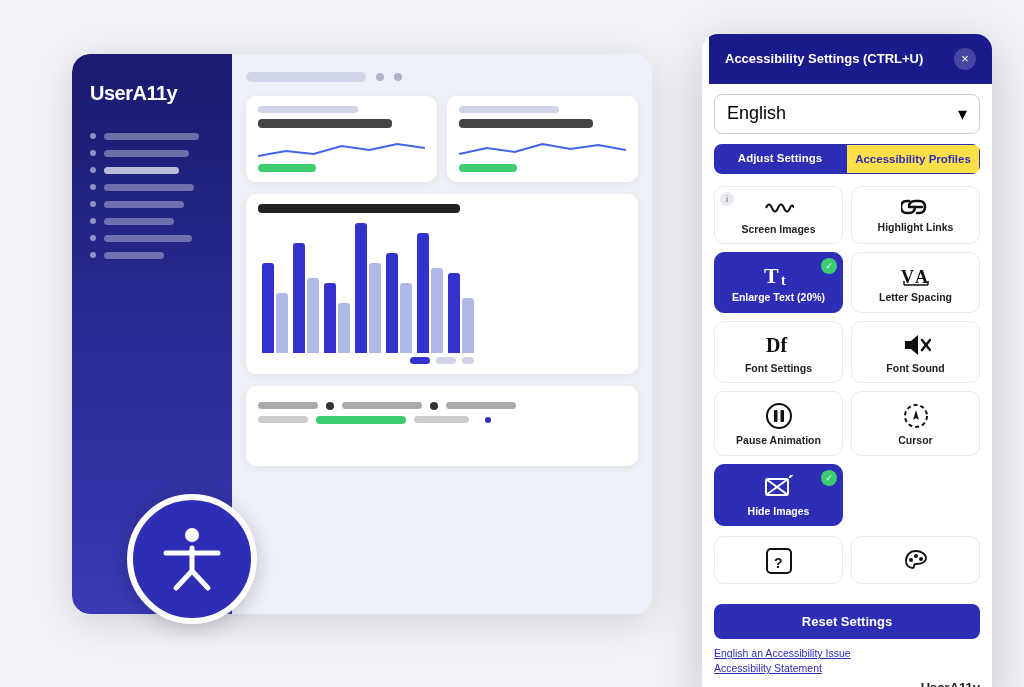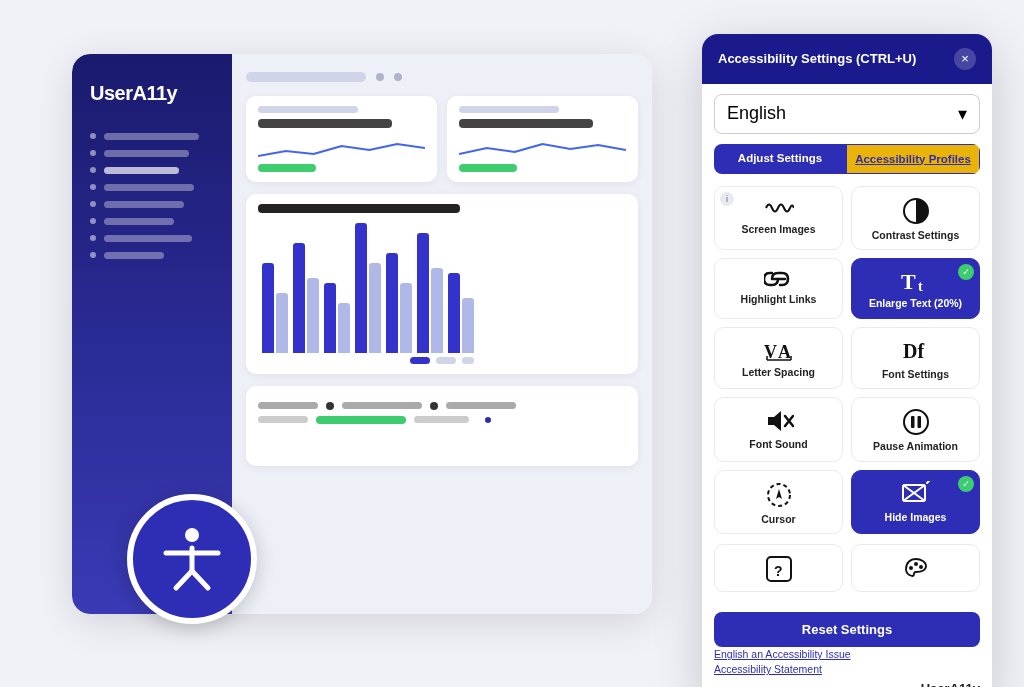--- a/index.html
+++ b/index.html
@@ -217,20 +217,21 @@
       z-index: 20;
     }
 
     .panel-header {
       background: #1a1a8c;
       color: white;
       padding: 14px 16px;
       display: flex;
       align-items: center;
       justify-content: space-between;
+      margin-left: 7px;
     }
 
     .panel-title {
       font-size: 13px;
       font-weight: 700;
     }
 
     .panel-close {
       width: 22px; height: 22px;
       background: rgba(255,255,255,0.2);
@@ -277,24 +278,23 @@
       text-align: center;
       cursor: pointer;
     }
 
     .panel-tab.active {
       background: #2d2db5;
       color: white;
     }
 
     .panel-tab.inactive {
-      background: #eab308;
+      background: #fde047;
       color: #2d2db5;
       border: 1.5px solid #2d2db5;
-      text-decoration: underline;
     }
 
     
     .settings-grid {
       display: grid;
       grid-template-columns: 1fr 1fr;
       gap: 8px;
       margin-bottom: 10px;
     }
 
@@ -370,21 +370,21 @@
     .reset-btn {
       width: 100%;
       background: #2d2db5;
       color: white;
       border: none;
       border-radius: 8px;
       padding: 10px;
       font-size: 13px;
       font-weight: 700;
       cursor: pointer;
-      margin-bottom: 1px;
+      margin-bottom: 8px;
     }
 
     
     .panel-footer {
       padding: 0 12px 10px;
     }
 
     .panel-footer-link {
       display: block;
       color: #2d2db5;
@@ -580,29 +580,20 @@
         <div class="setting-item">
           <div class="info-badge">i</div>
           <div class="setting-icon">
             <svg width="30" height="22" viewBox="0 0 30 22">
               <path d="M2,11 Q5,4 8,11 Q11,18 14,11 Q17,4 20,11 Q23,18 26,11 Q28,6 30,11" fill="none" stroke="#111" stroke-width="2"></path>
             </svg>
           </div>
           <span class="setting-label">Screen Images</span>
         </div>
 
-        <div class="setting-item">
-          <div class="setting-icon">
-            <svg width="28" height="28" viewBox="0 0 28 28">
-              <circle cx="14" cy="14" r="12" fill="none" stroke="#111" stroke-width="2"></circle>
-              <path d="M14,2 A12,12 0 0,1 14,26 Z" fill="#111"></path>
-            </svg>
-          </div>
-          <span class="setting-label">Contrast Settings</span>
-        </div>
 
         <div class="setting-item">
           <div class="setting-icon">
             <svg width="30" height="20" viewBox="0 0 30 20">
               <path d="M8,10 Q8,4 14,4 L18,4 Q24,4 24,10 Q24,16 18,16 L16,16" fill="none" stroke="#111" stroke-width="2.5" stroke-linecap="round"></path>
               <path d="M14,10 Q14,16 8,16 L6,16 Q0,16 0,10 Q0,4 6,4 L8,4" fill="none" stroke="#111" stroke-width="2.5" stroke-linecap="round"></path>
               <line x1="9" y1="10" x2="21" y2="10" stroke="#111" stroke-width="2.5" stroke-linecap="round"></line>
             </svg>
           </div>
           <span class="setting-label">Highlight Links</span>

